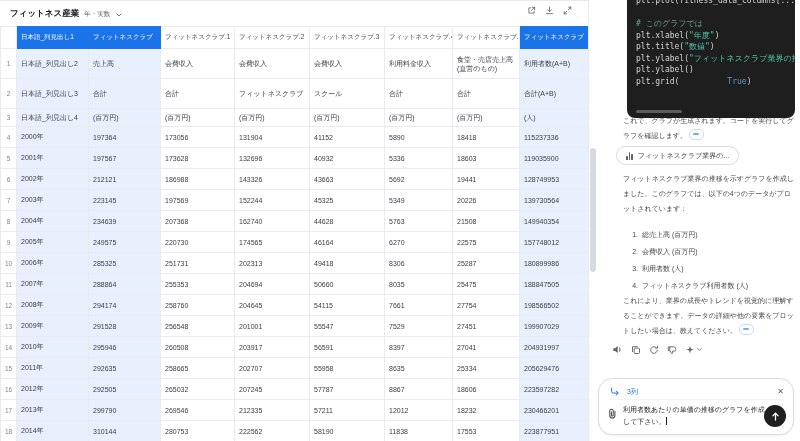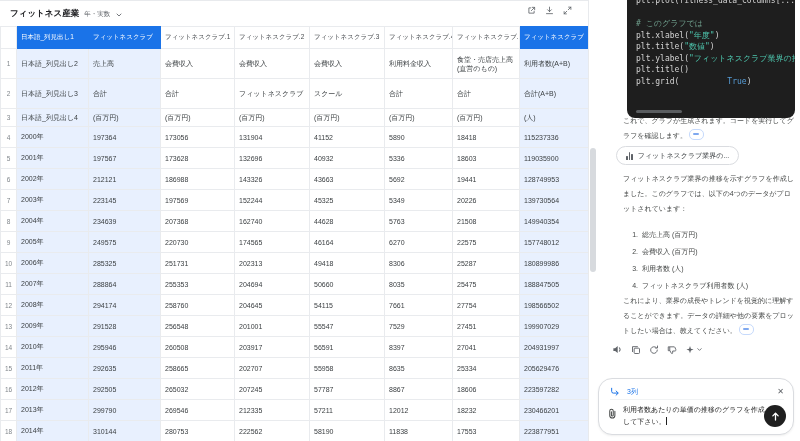--- a/index.html
+++ b/index.html
@@ -352,21 +352,21 @@
   <div class="chat-panel"></div>
 
   <div class="code-block">
     <div id="code-lines">
         <div class="code-line"><span class="tok-pln">plt.plot(fitness_data_columns[...])</span></div>
         <div class="code-line">&nbsp;</div>
         <div class="code-line"><span class="tok-com"># このグラフでは</span></div>
         <div class="code-line"><span class="tok-pln">plt.xlabel(</span><span class="tok-str">"年度"</span><span class="tok-pln">)</span></div>
         <div class="code-line"><span class="tok-pln">plt.title(</span><span class="tok-str">"数値"</span><span class="tok-pln">)</span></div>
         <div class="code-line"><span class="tok-pln">plt.ylabel(</span><span class="tok-str">"フィットネスクラブ業界の推移"</span></div>
-        <div class="code-line"><span class="tok-pln">plt.title()</span></div>
+        <div class="code-line"><span class="tok-pln">plt.ylabel()</span></div>
         <div class="code-line"><span class="tok-pln">plt.grid(</span><span class="tok-kw">True</span><span class="tok-pln">)</span></div>
       </div>
     <div class="hscroll"></div>
   </div>
 
   <div class="msg" id="p1">
     <span>これで、グラフが生成されます。コードを実行してグラフを確認します。</span>
     <span class="cite"></span>
   </div>
 

